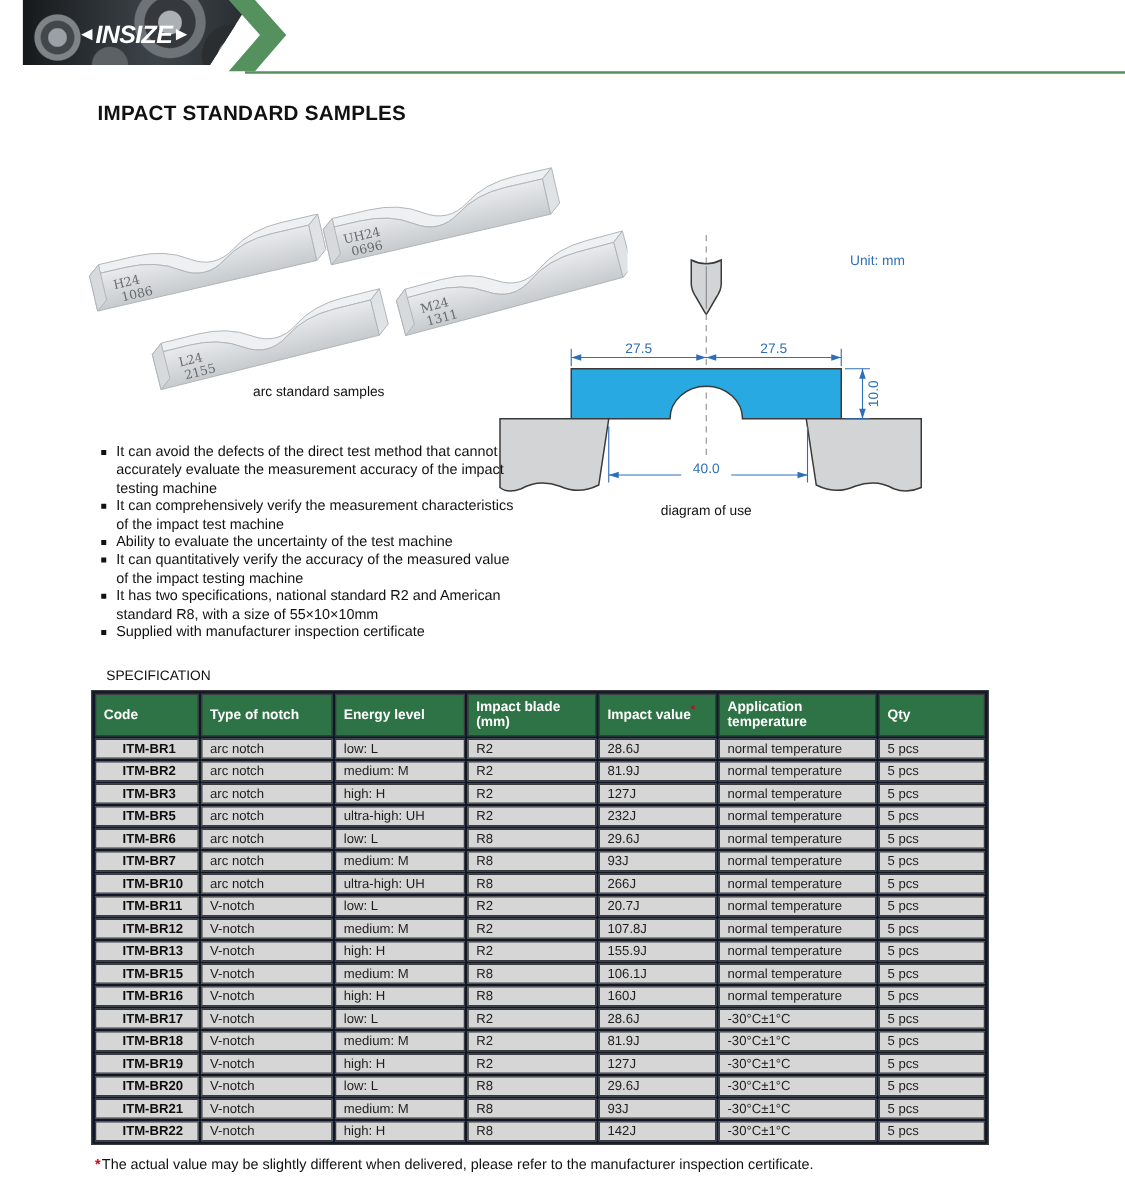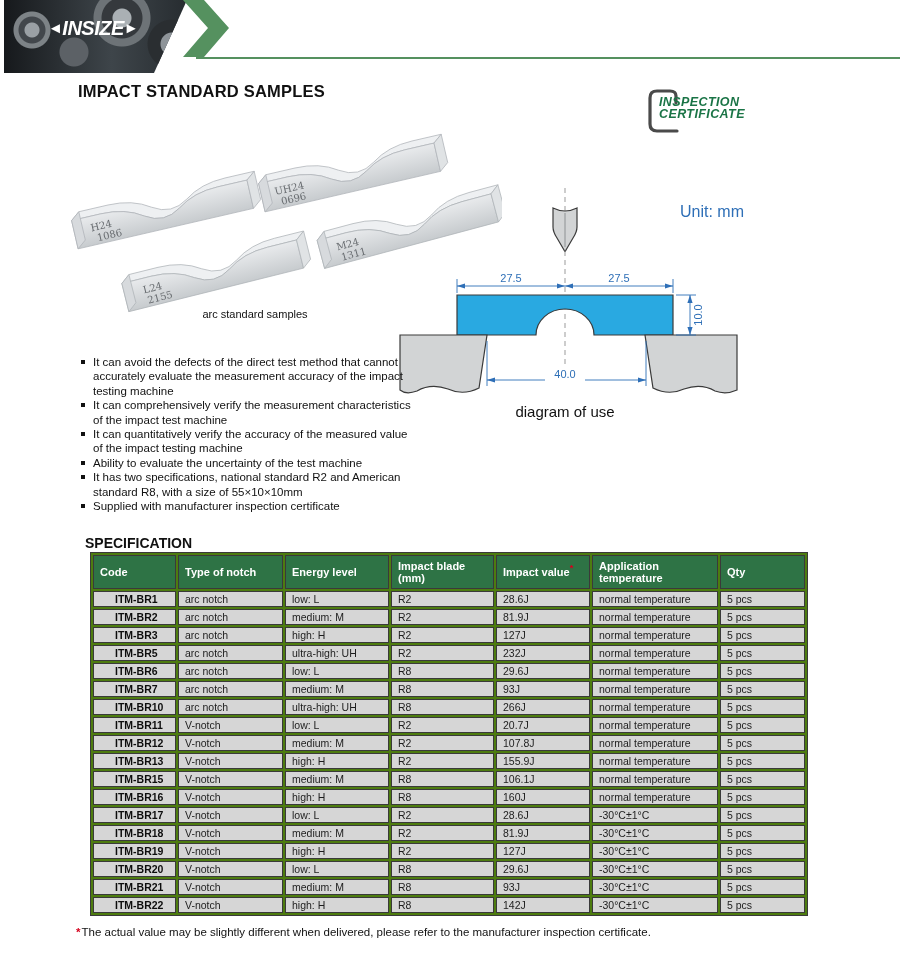--- a/index.html
+++ b/index.html
@@ -12,21 +12,21 @@
     --accent-red:#d5001c;
     --line-dark:#3a3a3a;
   }
   *{margin:0;padding:0;box-sizing:border-box;}
   html,body{background:#fff;}
   body{font-family:"Liberation Sans",sans-serif;color:#1a1a1a;}
   #page{position:relative;width:900px;height:961px;background:#fff;overflow:hidden;}
 
   
   .banner{position:absolute;left:0;top:0;width:900px;height:62px;}
-  .banner-photo{position:absolute;left:4px;top:0;width:196px;height:73px;
+  .banner-photo{position:absolute;left:18px;top:0;width:196px;height:52px;
     background:
       radial-gradient(circle at 28px 30px, #9aa0a5 0 7px, #42474c 8px 13px, #7d8387 14px 18px, rgba(0,0,0,0) 19px),
       radial-gradient(circle at 118px 18px, #aab0b4 0 9px, #35393d 10px 20px, #6d7377 21px 28px, rgba(0,0,0,0) 29px),
       radial-gradient(circle at 168px 44px, #8e9499 0 11px, #2a2e31 12px 24px, rgba(0,0,0,0) 25px),
       radial-gradient(circle at 70px 52px, #5c6166 0 14px, rgba(0,0,0,0) 15px),
       linear-gradient(90deg,#16191c,#3e454a 55%,#23282c);
     clip-path:polygon(0 0,183px 0,150px 100%,0 100%);}
   .logo{position:absolute;left:44px;top:17px;font-style:italic;font-weight:bold;
     font-size:20px;color:#fff;letter-spacing:-0.5px;white-space:nowrap;}
   .logo .arr{font-size:15px;font-style:normal;position:relative;top:-2px;}
@@ -37,43 +37,43 @@
   .page-title{position:absolute;left:78px;top:82px;font-size:16.5px;font-weight:bold;color:#111;letter-spacing:0.2px;}
   .cert{position:absolute;left:646px;top:88px;width:150px;height:46px;}
   .cert svg{position:absolute;left:0;top:0;}
   .cert-text{position:absolute;left:13px;top:9px;color:var(--cert-green);font-weight:bold;
     font-style:italic;font-size:12.5px;line-height:11.5px;letter-spacing:0.4px;white-space:nowrap;}
 
   
   .samples-fig{position:absolute;left:52px;top:100px;}
   .samples-caption{position:absolute;left:185px;top:308px;width:140px;text-align:center;font-size:11px;color:#111;}
   .diagram{position:absolute;left:393px;top:183px;}
-  .unit-label{position:absolute;left:680px;top:203px;font-size:16px;color:var(--dim-blue);}
-  .diagram-caption{position:absolute;left:495px;top:403px;width:140px;text-align:center;font-size:15px;color:#111;}
+  .unit-label{position:absolute;left:680px;top:203px;font-size:11px;color:var(--dim-blue);}
+  .diagram-caption{position:absolute;left:495px;top:403px;width:140px;text-align:center;font-size:11px;color:#111;}
   .bar-front{fill:url(#gradBar);stroke:#aeb3b7;stroke-width:0.7;}
   .bar-top{fill:#eef0f2;stroke:#aeb3b7;stroke-width:0.7;}
   .bar-endL{fill:#d7dadd;stroke:#aeb3b7;stroke-width:0.7;}
   .bar-endR{fill:#e0e3e5;stroke:#aeb3b7;stroke-width:0.7;}
   .engraved{font-family:"DejaVu Serif",serif;font-size:10px;fill:#676b6f;}
   .dim{stroke:var(--dim-blue);stroke-width:0.9;fill:none;}
   .dim-arrow{fill:var(--dim-blue);}
   .dim-text{fill:var(--dim-blue);font-size:11px;font-family:"Liberation Sans",sans-serif;}
   .steel{fill:#d2d4d5;stroke:var(--line-dark);stroke-width:1.2;}
   .specimen{fill:var(--sample-blue);stroke:var(--line-dark);stroke-width:1.2;}
   .centerline{stroke:#909090;stroke-width:0.9;stroke-dasharray:5,4;}
 
   
   .features{position:absolute;left:80px;top:355px;width:340px;font-size:11.5px;line-height:14.4px;color:#111;}
   .features li{list-style:none;position:relative;padding-left:13px;}
   .features li::before{content:"";position:absolute;left:1px;top:5px;width:4px;height:4px;background:#111;}
 
   
-  .spec-label{position:absolute;left:85px;top:535px;font-size:14px;font-weight:bold;color:#111;}
-  .spec-table{position:absolute;left:90px;top:552px;width:700px;border-collapse:separate;border-spacing:2px;
-    table-layout:fixed;background:#4d7c0f;border:1px solid var(--line-dark);}
+  .spec-label{position:absolute;left:85px;top:535px;font-size:11px;font-weight:normal;color:#111;}
+  .spec-table{position:absolute;left:73px;top:552px;width:700px;border-collapse:separate;border-spacing:2px;
+    table-layout:fixed;background:#0f172a;border:1px solid var(--line-dark);}
   .spec-table th{background:var(--table-header-green);color:#fff;font-size:11px;font-weight:bold;
     text-align:left;vertical-align:middle;padding:3px 6px;border:1px solid var(--line-dark);line-height:12.5px;height:34px;}
   .spec-table td{background:var(--row-gray);font-size:10.5px;color:#1d1d1d;text-align:left;
     padding:1px 6px;border:1px solid var(--line-dark);line-height:12px;height:14px;white-space:nowrap;overflow:hidden;}
   .spec-table td.code{font-weight:bold;color:#0d0d0d;padding-left:21px;}
   .red-ast{color:var(--accent-red);font-size:9px;vertical-align:super;line-height:0;}
 
   
   .footnote{position:absolute;left:76px;top:926px;font-size:11.5px;color:#111;}
   .footnote .ast{color:var(--accent-red);font-weight:bold;margin-right:1px;}
@@ -88,29 +88,20 @@
       <div class="logo"><span class="arr">◄</span><span>INSIZE</span><span class="arr">►</span></div>
     </div>
     <svg class="banner-chevron" width="260" height="60">
       <polygon points="183,0 204,0 229,28 204,57 183,57 208,28" fill="#55915f"></polygon>
     </svg>
     <div class="banner-rule"></div>
   </div>
 
   <div class="page-title">IMPACT STANDARD SAMPLES</div>
 
-  <div class="cert">
-    <svg width="40" height="46">
-      <path d="M 30,15 L 30,8 Q 30,3 24,3 L 11,3 Q 4,3 4,10 L 4,36 Q 4,43 11,43 L 31,43" fill="none" stroke="#4a4a4a" stroke-width="3.2" stroke-linecap="round"></path>
-    </svg>
-    <div class="cert-text">
-      <div>INSPECTION</div>
-      <div>CERTIFICATE</div>
-    </div>
-  </div>
 
   <svg class="samples-fig" width="450" height="225" viewBox="0 0 450 225">
     <defs>
       <linearGradient id="gradBar" x1="0" y1="0" x2="0" y2="1">
         <stop offset="0" stop-color="#e8eaec"></stop>
         <stop offset="1" stop-color="#c7cbce"></stop>
       </linearGradient>
       <g id="barShape">
         <path class="bar-top" d="M 0,16 L 30,16 Q 55,16 72,28 Q 90,40 108,28 Q 125,16 150,16 L 180,16 L 189,9 L 159,9 Q 134,9 117,21 Q 99,33 81,21 Q 64,9 39,9 L 9,9 Z"></path>
         <path class="bar-front" d="M 0,16 L 30,16 Q 55,16 72,28 Q 90,40 108,28 Q 125,16 150,16 L 180,16 L 180,45 L 0,45 Z"></path>
@@ -178,22 +169,22 @@
     <polygon class="dim-arrow" points="253,197 245,194.4 245,199.6"></polygon>
     <rect x="152" y="185" width="40" height="13" fill="#ffffff"></rect>
     <text class="dim-text" x="172" y="195" text-anchor="middle">40.0</text>
   </svg>
   <div class="unit-label">Unit: mm</div>
   <div class="diagram-caption">diagram of use</div>
 
   <ul class="features">
       <li>It can avoid the defects of the direct test method that cannot accurately evaluate the measurement accuracy of the impact testing machine</li>
       <li>It can comprehensively verify the measurement characteristics of the impact test machine</li>
+      <li>Ability to evaluate the uncertainty of the test machine</li>
       <li>It can quantitatively verify the accuracy of the measured value of the impact testing machine</li>
-      <li>Ability to evaluate the uncertainty of the test machine</li>
       <li>It has two specifications, national standard R2 and American standard R8, with a size of 55×10×10mm</li>
       <li>Supplied with manufacturer inspection certificate</li>
     </ul>
 
   <div class="spec-label">SPECIFICATION</div>
   <table class="spec-table">
     <colgroup>
         <col style="width: 83px;">
         <col style="width: 105px;">
         <col style="width: 104px;">

